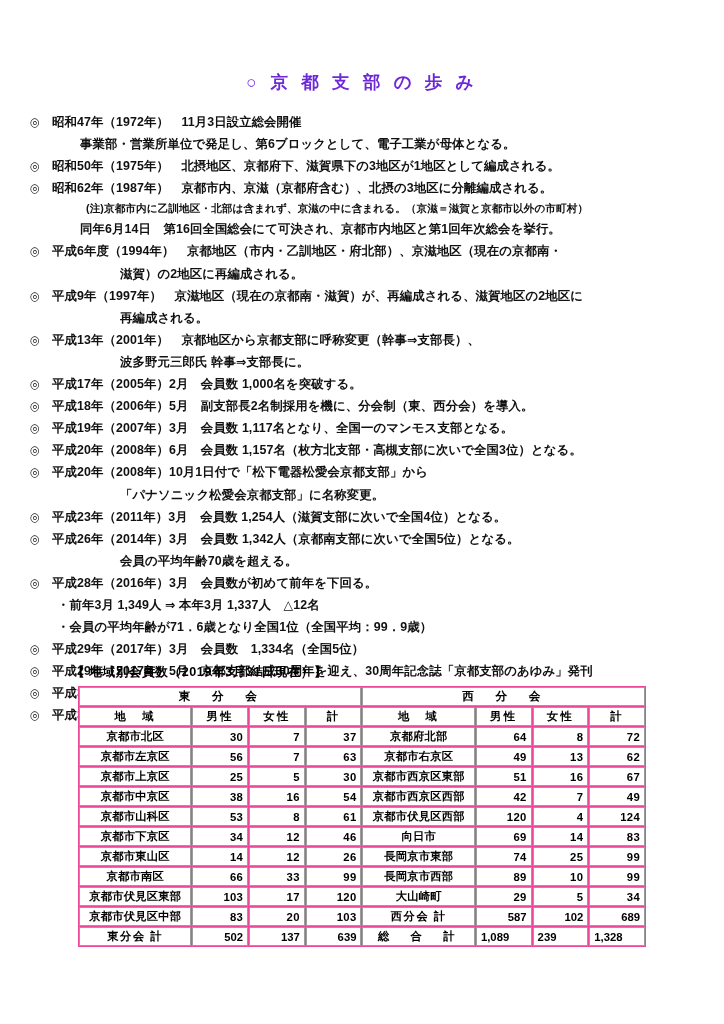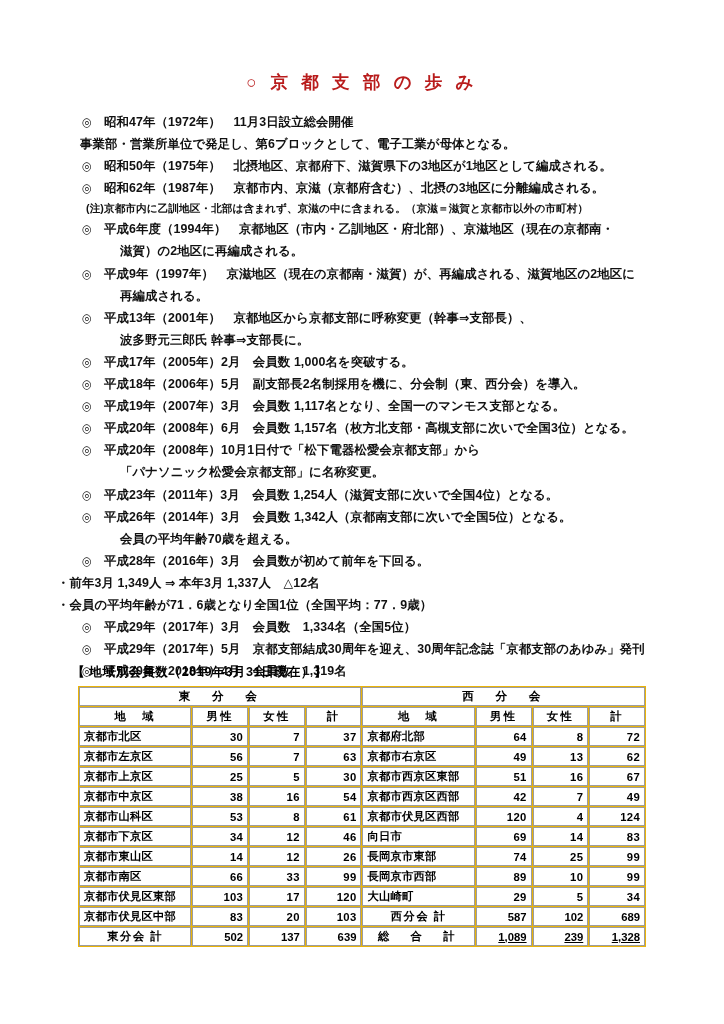--- a/index.html
+++ b/index.html
@@ -23,21 +23,21 @@
     box-sizing: border-box;
   }
 
   
   .title-wrap {
     text-align: center;
     padding-top: 70px;
   }
   .title {
     display: inline-block;
-    color: #b91c1c;
+    color: #6d28d9;
     font-size: 17.5px;
     font-weight: bold;
     letter-spacing: 4.2px;
     white-space: nowrap;
   }
   .title .title-circle {
     font-weight: normal;
     letter-spacing: 0;
     margin-right: 14px;
     font-size: 17px;
@@ -51,21 +51,21 @@
     position: relative;
     top: 17px;
   }
   .line {
     display: block;
     white-space: nowrap;
     font-size: 12.4px;
     font-weight: bold;
     line-height: 22.1px;
     color: #111111;
-    padding-left: 104px;
+    padding-left: 52px;
     letter-spacing: 0.1px;
   }
   .line .bullet {
     display: inline-block;
     width: 22px;
     margin-left: -22px;
     font-size: 11.5px;
     font-weight: normal;
   }
   
@@ -89,21 +89,21 @@
   .members-table-wrap {
     position: absolute;
     left: 78px;
     top: 686px;
     width: 568px;
   }
   table.members {
     border-collapse: separate;
     border-spacing: 1px;
     width: 568px;
-    background: #eab308;
+    background: #ec4899;
     font-size: 11.3px;
     font-weight: bold;
     table-layout: fixed;
   }
   table.members td {
     background: #ffffff;
     border: 1px solid #9c9c9c;
     height: 19px;
     padding: 0 4px;
     box-sizing: border-box;
@@ -123,21 +123,21 @@
     font-size: 11.6px;
   }
   td.hdr-col {
     background: #F2C85C;
     text-align: center;
     letter-spacing: 2.5px;
     border: 1px solid #8a7430;
     height: 20px;
   }
   td.area {
-    text-align: left;
+    text-align: center;
     letter-spacing: 0.2px;
     font-family: Liberation Serif, serif;
   }
   td.num {
     text-align: right;
     padding-right: 6px;
     letter-spacing: 0.3px;
   }
   td.sub-total-label {
     background: #FFFF00;
@@ -153,61 +153,61 @@
   }
   td.grand-label {
     background: #A8C6E5;
     text-align: center;
     letter-spacing: 5px;
     border: 1px solid #5d7fa3;
     margin-top: 24px;
   }
   td.grand-num {
     background: #A8C6E5;
-    text-align: right;
+    text-align: left;
     padding-right: 6px;
     border: 1px solid #5d7fa3;
-    text-decoration: underline;
   }
 </style>
 </head>
 <body>
 
 <div class="page">
 
   <div class="title-wrap">
     <div class="title">
       <span class="title-circle">○</span><span>京 都 支 部 の 歩 み</span>
     </div>
   </div>
 
   <div class="body-list" id="history-list">
       <div class="line"><span class="bullet">◎</span><span>昭和47年（1972年）　11月3日設立総会開催</span></div>
       <div class="line indent1"><span>事業部・営業所単位で発足し、第6ブロックとして、電子工業が母体となる。</span></div>
       <div class="line"><span class="bullet">◎</span><span>昭和50年（1975年）　北摂地区、京都府下、滋賀県下の3地区が1地区として編成される。</span></div>
       <div class="line"><span class="bullet">◎</span><span>昭和62年（1987年）　京都市内、京滋（京都府含む）、北摂の3地区に分離編成される。</span></div>
       <div class="line note"><span>(注)京都市内に乙訓地区・北部は含まれず、京滋の中に含まれる。（京滋＝滋賀と京都市以外の市町村）</span></div>
+      <div class="line indent1"><span>同年6月14日　第16回全国総会にて可決され、京都市内地区と第1回年次総会を挙行。</span></div>
       <div class="line"><span class="bullet">◎</span><span>平成6年度（1994年）　京都地区（市内・乙訓地区・府北部）、京滋地区（現在の京都南・</span></div>
       <div class="line indent2"><span>滋賀）の2地区に再編成される。</span></div>
       <div class="line"><span class="bullet">◎</span><span>平成9年（1997年）　京滋地区（現在の京都南・滋賀）が、再編成される、滋賀地区の2地区に</span></div>
       <div class="line indent2"><span>再編成される。</span></div>
       <div class="line"><span class="bullet">◎</span><span>平成13年（2001年）　京都地区から京都支部に呼称変更（幹事⇒支部長）、</span></div>
       <div class="line indent2"><span>波多野元三郎氏 幹事⇒支部長に。</span></div>
       <div class="line"><span class="bullet">◎</span><span>平成17年（2005年）2月　会員数 1,000名を突破する。</span></div>
       <div class="line"><span class="bullet">◎</span><span>平成18年（2006年）5月　副支部長2名制採用を機に、分会制（東、西分会）を導入。</span></div>
       <div class="line"><span class="bullet">◎</span><span>平成19年（2007年）3月　会員数 1,117名となり、全国一のマンモス支部となる。</span></div>
       <div class="line"><span class="bullet">◎</span><span>平成20年（2008年）6月　会員数 1,157名（枚方北支部・高槻支部に次いで全国3位）となる。</span></div>
       <div class="line"><span class="bullet">◎</span><span>平成20年（2008年）10月1日付で「松下電器松愛会京都支部」から</span></div>
       <div class="line indent2"><span>「パナソニック松愛会京都支部」に名称変更。</span></div>
       <div class="line"><span class="bullet">◎</span><span>平成23年（2011年）3月　会員数 1,254人（滋賀支部に次いで全国4位）となる。</span></div>
       <div class="line"><span class="bullet">◎</span><span>平成26年（2014年）3月　会員数 1,342人（京都南支部に次いで全国5位）となる。</span></div>
       <div class="line indent2"><span>会員の平均年齢70歳を超える。</span></div>
       <div class="line"><span class="bullet">◎</span><span>平成28年（2016年）3月　会員数が初めて前年を下回る。</span></div>
       <div class="line sub"><span>・前年3月 1,349人 ⇒ 本年3月 1,337人　△12名</span></div>
-      <div class="line sub"><span>・会員の平均年齢が71．6歳となり全国1位（全国平均：77．9歳）</span></div>
+      <div class="line sub"><span>・会員の平均年齢が71．6歳となり全国1位（全国平均：99．9歳）</span></div>
       <div class="line"><span class="bullet">◎</span><span>平成29年（2017年）3月　会員数　1,334名（全国5位）</span></div>
       <div class="line"><span class="bullet">◎</span><span>平成29年（2017年）5月　京都支部結成30周年を迎え、30周年記念誌「京都支部のあゆみ」発刊</span></div>
       <div class="line"><span class="bullet">◎</span><span>平成30年（2018年）4月　会員数　1,319名</span></div>
       <div class="line"><span class="bullet">◎</span><span>平成31年（2019年）3月　会員数　1,328名（全国4位）</span></div>
     </div>
 
   <div class="table-caption">【 地域別会員数（2019年3月31日現在）】</div>
 
   <div class="members-table-wrap">
     <table class="members">

